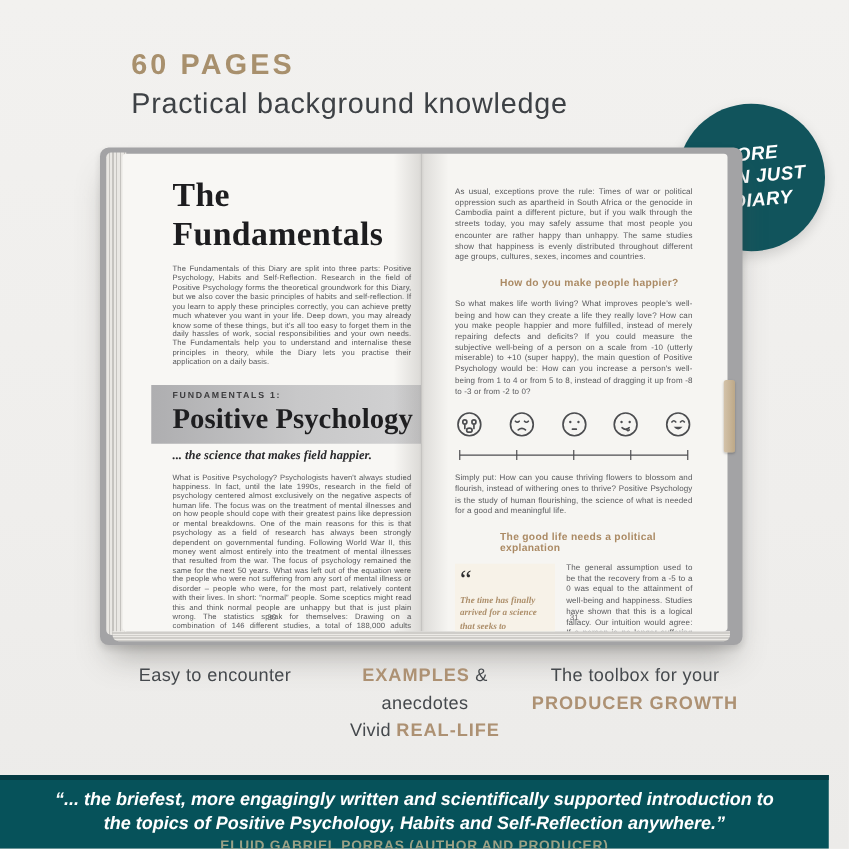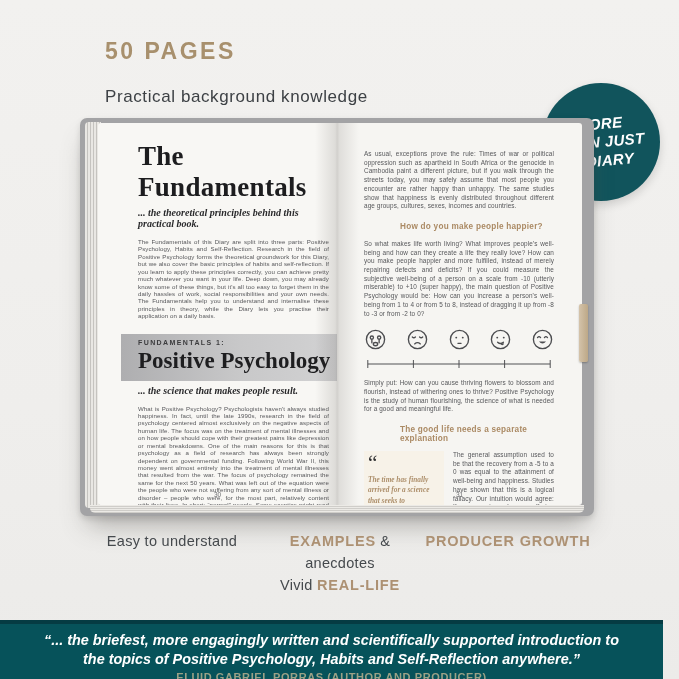--- a/index.html
+++ b/index.html
@@ -2,21 +2,21 @@
 <html><head>
 <meta charset="utf-8">
 <style>
   html,body{margin:0;padding:0;}
   body{width:679px;height:679px;overflow:hidden;background:#f0efed;font-family:"Liberation Sans",sans-serif;}
   .canvas{position:relative;width:679px;height:679px;background:linear-gradient(180deg,#f2f1ef 0%,#efeeec 60%,#ecebe9 100%);}
 
   
   .headline{position:absolute;left:105px;top:38px;}
   .headline-title{font-size:23px;font-weight:bold;letter-spacing:2.5px;color:#a8906d;}
-  .headline-sub{margin-top:22px;font-size:17px;letter-spacing:0.6px;color:#3d4145;}
+  .headline-sub{margin-top:4px;font-size:23px;letter-spacing:0.6px;color:#3d4145;}
 
   
   .badge{position:absolute;left:542px;top:83px;width:118px;height:118px;border-radius:50%;
          background:#11545c;box-shadow:0 4px 10px rgba(0,0,0,0.15);display:flex;align-items:center;justify-content:center;}
   .badge-text{transform:rotate(-5deg);text-align:center;color:#ffffff;font-style:italic;font-weight:bold;
               font-size:15px;line-height:1.22;letter-spacing:0.4px;}
 
   
   .book{position:absolute;left:80px;top:118px;width:514px;height:398px;background:#a3a3a5;border-radius:7px;
         box-shadow:0 16px 24px -8px rgba(90,88,85,0.45), 0 3px 6px rgba(0,0,0,0.12);}
@@ -68,45 +68,44 @@
 
   svg .stroke{fill:none;stroke:#4c4d50;stroke-width:1.4;stroke-linecap:round;}
   svg .fillb{fill:#4c4d50;stroke:none;}
 </style>
 </head>
 <body>
 
 <div class="canvas">
 
   <header class="headline">
-    <div class="headline-title">50 PAGES</div>
+    <div class="headline-title">60 PAGES</div>
     <div class="headline-sub">Practical background knowledge</div>
   </header>
 
   <div class="badge">
     <div class="badge-text">
       <div>MORE</div>
       <div>THAN JUST</div>
       <div>A DIARY</div>
     </div>
   </div>
 
   <div class="book">
     <div class="page-stack-left"></div>
     <div class="page-stack-bottom"></div>
 
     <div class="page left-page">
       <h1 class="chapter-title">The Fundamentals</h1>
-      <div class="chapter-sub">... the theoretical principles behind this practical book.</div>
       <p class="body-text">The Fundamentals of this Diary are split into three parts: Positive Psychology, Habits and Self-Reflection. Research in the field of Positive Psychology forms the theoretical groundwork for this Diary, but we also cover the basic principles of habits and self-reflection. If you learn to apply these principles correctly, you can achieve pretty much whatever you want in your life. Deep down, you may already know some of these things, but it's all too easy to forget them in the daily hassles of work, social responsibilities and your own needs. The Fundamentals help you to understand and internalise these principles in theory, while the Diary lets you practise their application on a daily basis.</p>
       <div class="section-band">
         <div class="kicker">FUNDAMENTALS 1:</div>
         <div class="section-title">Positive Psychology</div>
       </div>
-      <div class="chapter-sub">... the science that makes people result.</div>
+      <div class="chapter-sub">... the science that makes field happier.</div>
       <p class="body-text">What is Positive Psychology? Psychologists haven't always studied happiness. In fact, until the late 1990s, research in the field of psychology centered almost exclusively on the negative aspects of human life. The focus was on the treatment of mental illnesses and on how people should cope with their greatest pains like depression or mental breakdowns. One of the main reasons for this is that psychology as a field of research has always been strongly dependent on governmental funding. Following World War II, this money went almost entirely into the treatment of mental illnesses that resulted from the war. The focus of psychology remained the same for the next 50 years. What was left out of the equation were the people who were not suffering from any sort of mental illness or disorder – people who were, for the most part, relatively content with their lives. In short: “normal” people. Some sceptics might read this and think normal people are unhappy but that is just plain wrong. The statistics speak for themselves: Drawing on a combination of 146 different studies, a total of 188,000 adults (including 18,000 college students) from 16 countries were polled and the vast majority of these people self-identified as “quite happy.”</p>
       <div class="page-num">30</div>
     </div>
 
     <div class="page right-page">
       <p class="body-text">As usual, exceptions prove the rule: Times of war or political oppression such as apartheid in South Africa or the genocide in Cambodia paint a different picture, but if you walk through the streets today, you may safely assume that most people you encounter are rather happy than unhappy. The same studies show that happiness is evenly distributed throughout different age groups, cultures, sexes, incomes and countries.</p>
       <h3 class="tan-heading">How do you make people happier?</h3>
       <p class="body-text">So what makes life worth living? What improves people's well-being and how can they create a life they really love? How can you make people happier and more fulfilled, instead of merely repairing defects and deficits? If you could measure the subjective well-being of a person on a scale from -10 (utterly miserable) to +10 (super happy), the main question of Positive Psychology would be: How can you increase a person's well-being from 1 to 4 or from 5 to 8, instead of dragging it up from -8 to -3 or from -2 to 0?</p>
 
       <div class="mood-row">
@@ -141,47 +140,48 @@
           <path class="fillb" d="M8.3 14 q3.7 4.4 7.4 0 z"></path>
         </svg>
       </div>
 
       <svg class="scale-line" viewBox="0 0 200 12" preserveAspectRatio="none">
         <path d="M4 6 H196" stroke="#4c4d50" stroke-width="1" fill="none"></path>
         <path d="M4 2 V10 M52 2 V10 M100 2 V10 M148 2 V10 M196 2 V10" stroke="#4c4d50" stroke-width="1" fill="none"></path>
       </svg>
 
       <p class="body-text">Simply put: How can you cause thriving flowers to blossom and flourish, instead of withering ones to thrive? Positive Psychology is the study of human flourishing, the science of what is needed for a good and meaningful life.</p>
-      <h3 class="tan-heading">The good life needs a separate explanation</h3>
+      <h3 class="tan-heading">The good life needs a political explanation</h3>
 
       <div class="cols">
         <div class="quote-col">
           <div class="qmark">“</div>
           <div class="qtext">The time has finally arrived for a science that seeks to understand positive emotion, build strength and virtue, and provide guideposts for finding what Aristotle called the “good life”.</div>
 
         </div>
         <p class="body-text col2">The general assumption used to be that the recovery from a -5 to a 0 was equal to the attainment of well-being and happiness. Studies have shown that this is a logical fallacy. Our intuition would agree: If a person is no longer suffering from depression, that doesn't mean they rise and shine every morning, looking forward to the day ahead. A happy life doesn't automatically result from a cure of whatever it was that the person in question suffered from. Put in a different way: A zero on the scale is</p>
       </div>
 
       <div class="page-num">31</div>
     </div>
 
     <div class="spine-shadow"></div>
     <div class="elastic"></div>
   </div>
 
   <div class="features">
     <div class="feature">
-        <div><span>Easy to understand</span></div>
+        <div><span>Easy to encounter</span></div>
       </div>
     <div class="feature">
         <div><span class="em">EXAMPLES</span><span> &amp; anecdotes</span></div>
         <div><span>Vivid </span><span class="em">REAL-LIFE</span></div>
       </div>
     <div class="feature">
+        <div><span>The toolbox for your</span></div>
         <div><span class="em">PRODUCER GROWTH</span></div>
       </div>
   </div>
 
   <footer class="banner">
     <div class="banner-quote">“... the briefest, more engagingly written and scientifically supported introduction to the topics of Positive Psychology, Habits and Self-Reflection anywhere.”</div>
     <div class="banner-attr">ELUID GABRIEL PORRAS (AUTHOR AND PRODUCER)</div>
   </footer>
 
 </div>

